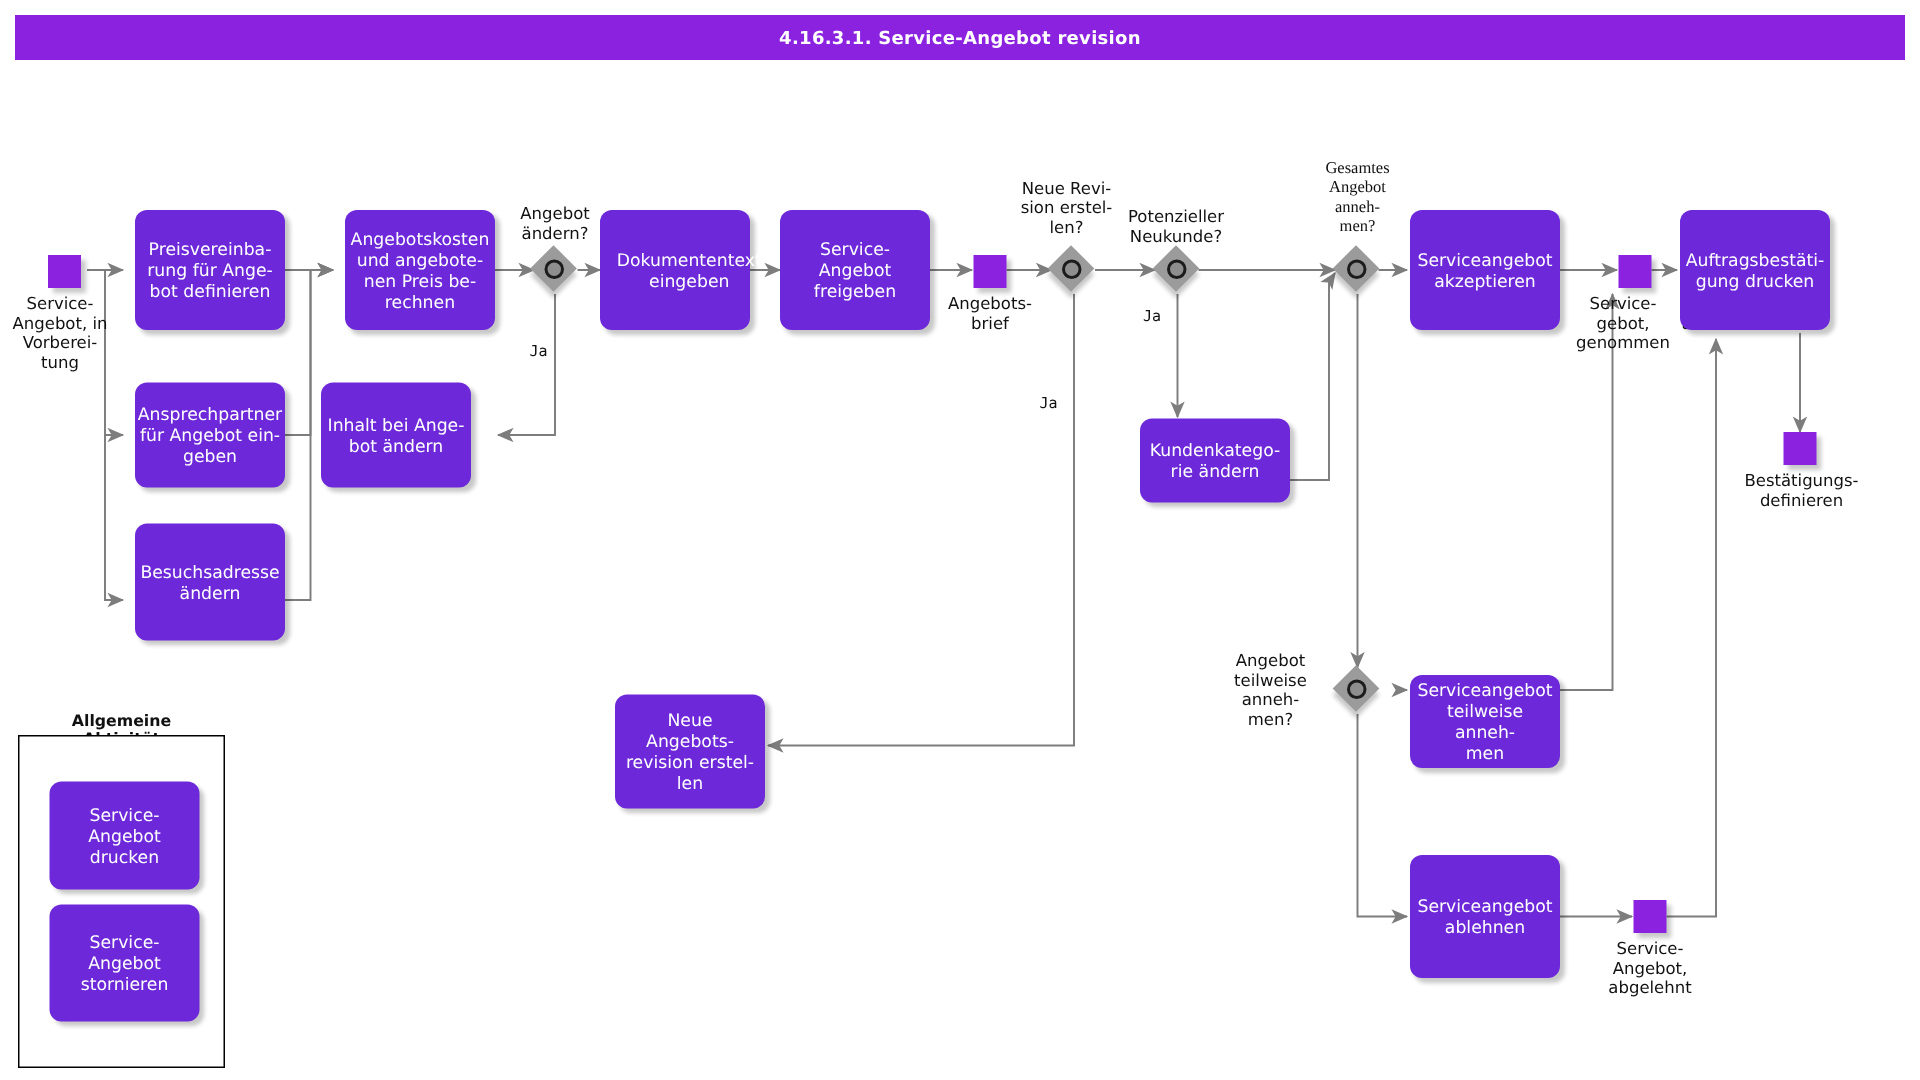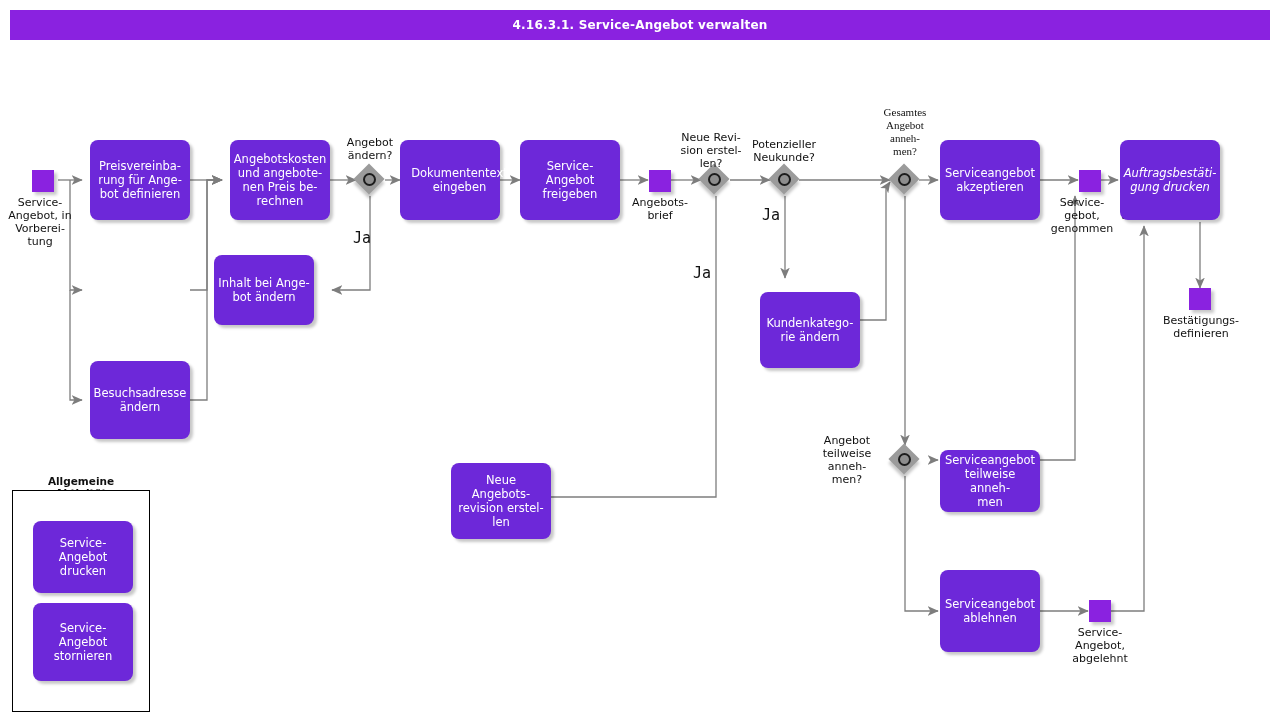--- a/index.html
+++ b/index.html
@@ -83,21 +83,21 @@
   .decision-label {
     position: absolute;
     font-size: 11px;
     line-height: 13px;
     color: #111;
     text-align: center;
     white-space: pre-line;
   }
   .edge-label {
     position: absolute;
-    font-size: 15px;
+    font-size: 10px;
     color: #111;
     font-family: "DejaVu Sans Mono", monospace;
   }
 
   
   .legend {
     position: absolute;
     left: 12px; top: 490px;
     width: 138px; height: 222px;
     border: 1.6px solid #000;
@@ -115,21 +115,21 @@
     overflow: hidden;
     height: 16px;
     font-weight: bold;
   }
 </style>
 </head>
 <body>
 
 <div id="root">
 
-  <div class="titlebar">4.16.3.1. Service-Angebot verwalten</div>
+  <div class="titlebar">4.16.3.1. Service-Angebot revision</div>
 
   <svg id="edges" viewBox="0 0 1280 720">
     <defs>
       <marker id="arw" markerWidth="9" markerHeight="9" refX="8" refY="4.5" orient="auto">
         <path d="M0,0.8 L8.6,4.5 L0,8.2 L2.2,4.5 Z" fill="#7d7d7d"></path>
       </marker>
     </defs>
     <g stroke="#7d7d7d" stroke-width="1.3" fill="none" marker-end="url(#arw)">
 
       <path d="M58,180 L82,180"></path>
@@ -209,71 +209,74 @@
 
   <div class="node state" style="left:1089px; top:600px;"></div>
   <div class="state-label" style="left:1054px; top:626px; width:92px;">Service-
 Angebot,
 abgelehnt</div>
 
   <div class="node activity" style="left:90px; top:140px; width:100px; height:80px;">Preisvereinba-
 rung für Ange-
 bot definieren</div>
 
-
-  <div class="node activity" style="left:90px; top:361px; width:100px; height:78px;">Besuchsadresse
+  <div class="node activity" style="left:90px; top:255px; width:100px; height:70px;">Ansprechpartner
+für Angebot ein-
+geben</div>
+
+  <div class="node activity" style="left:90px; top:349px; width:100px; height:78px;">Besuchsadresse
 ändern</div>
 
   <div class="node activity" style="left:230px; top:140px; width:100px; height:80px;">Angebotskosten
 und angebote-
 nen Preis be-
 rechnen</div>
 
   <div class="node activity" style="left:214px; top:255px; width:100px; height:70px;">Inhalt bei Ange-
 bot ändern</div>
 
   <div class="node activity" style="left:400px; top:140px; width:100px; height:80px;padding-left:23px;">Dokumententext
 eingeben</div>
 
   <div class="node activity" style="left:520px; top:140px; width:100px; height:80px;">Service-Angebot
 freigeben</div>
 
-  <div class="node activity" style="left:410px; top:463px; width:100px; height:76px;margin-left:41px;">Neue Angebots-
+  <div class="node activity" style="left:410px; top:463px; width:100px; height:76px;">Neue Angebots-
 revision erstel-
 len</div>
 
-  <div class="node activity" style="left:760px; top:292px; width:100px; height:76px;">Kundenkatego-
+  <div class="node activity" style="left:760px; top:279px; width:100px; height:56px;">Kundenkatego-
 rie ändern</div>
 
   <div class="node activity" style="left:940px; top:140px; width:100px; height:80px;">Serviceangebot
 akzeptieren</div>
 
   <div class="node activity" style="left:940px; top:450px; width:100px; height:62px;">Serviceangebot
 teilweise anneh-
 men</div>
 
   <div class="node activity" style="left:940px; top:570px; width:100px; height:82px;">Serviceangebot
 ablehnen</div>
 
-  <div class="node activity" style="left:1120px; top:140px; width:100px; height:80px;font-style:italic;">Auftragsbestäti-
+  <div class="node activity" style="left:1120px; top:140px; width:100px; height:80px;">Auftragsbestäti-
 gung  drucken</div>
 
   <div class="node decision" style="left:355px; top:165px;">
     <div class="dia"></div>
     <div class="ring"></div>
   </div>
   <div class="decision-label" style="left:334px; top:136px; width:72px;">Angebot
 ändern?</div>
   <div class="edge-label" style="left:353px; top:229px;">Ja</div>
 
   <div class="node decision" style="left:700px; top:165px;">
     <div class="dia"></div>
     <div class="ring"></div>
   </div>
-  <div class="decision-label" style="left:668px; top:119px; width:86px;margin-top:12px;">Neue Revi-
+  <div class="decision-label" style="left:668px; top:119px; width:86px;">Neue Revi-
 sion erstel-
 len?</div>
   <div class="edge-label" style="left:693px; top:264px;">Ja</div>
 
   <div class="node decision" style="left:770px; top:165px;">
     <div class="dia"></div>
     <div class="ring"></div>
   </div>
   <div class="decision-label" style="left:738px; top:138px; width:92px;">Potenzieller
 Neukunde?</div>

